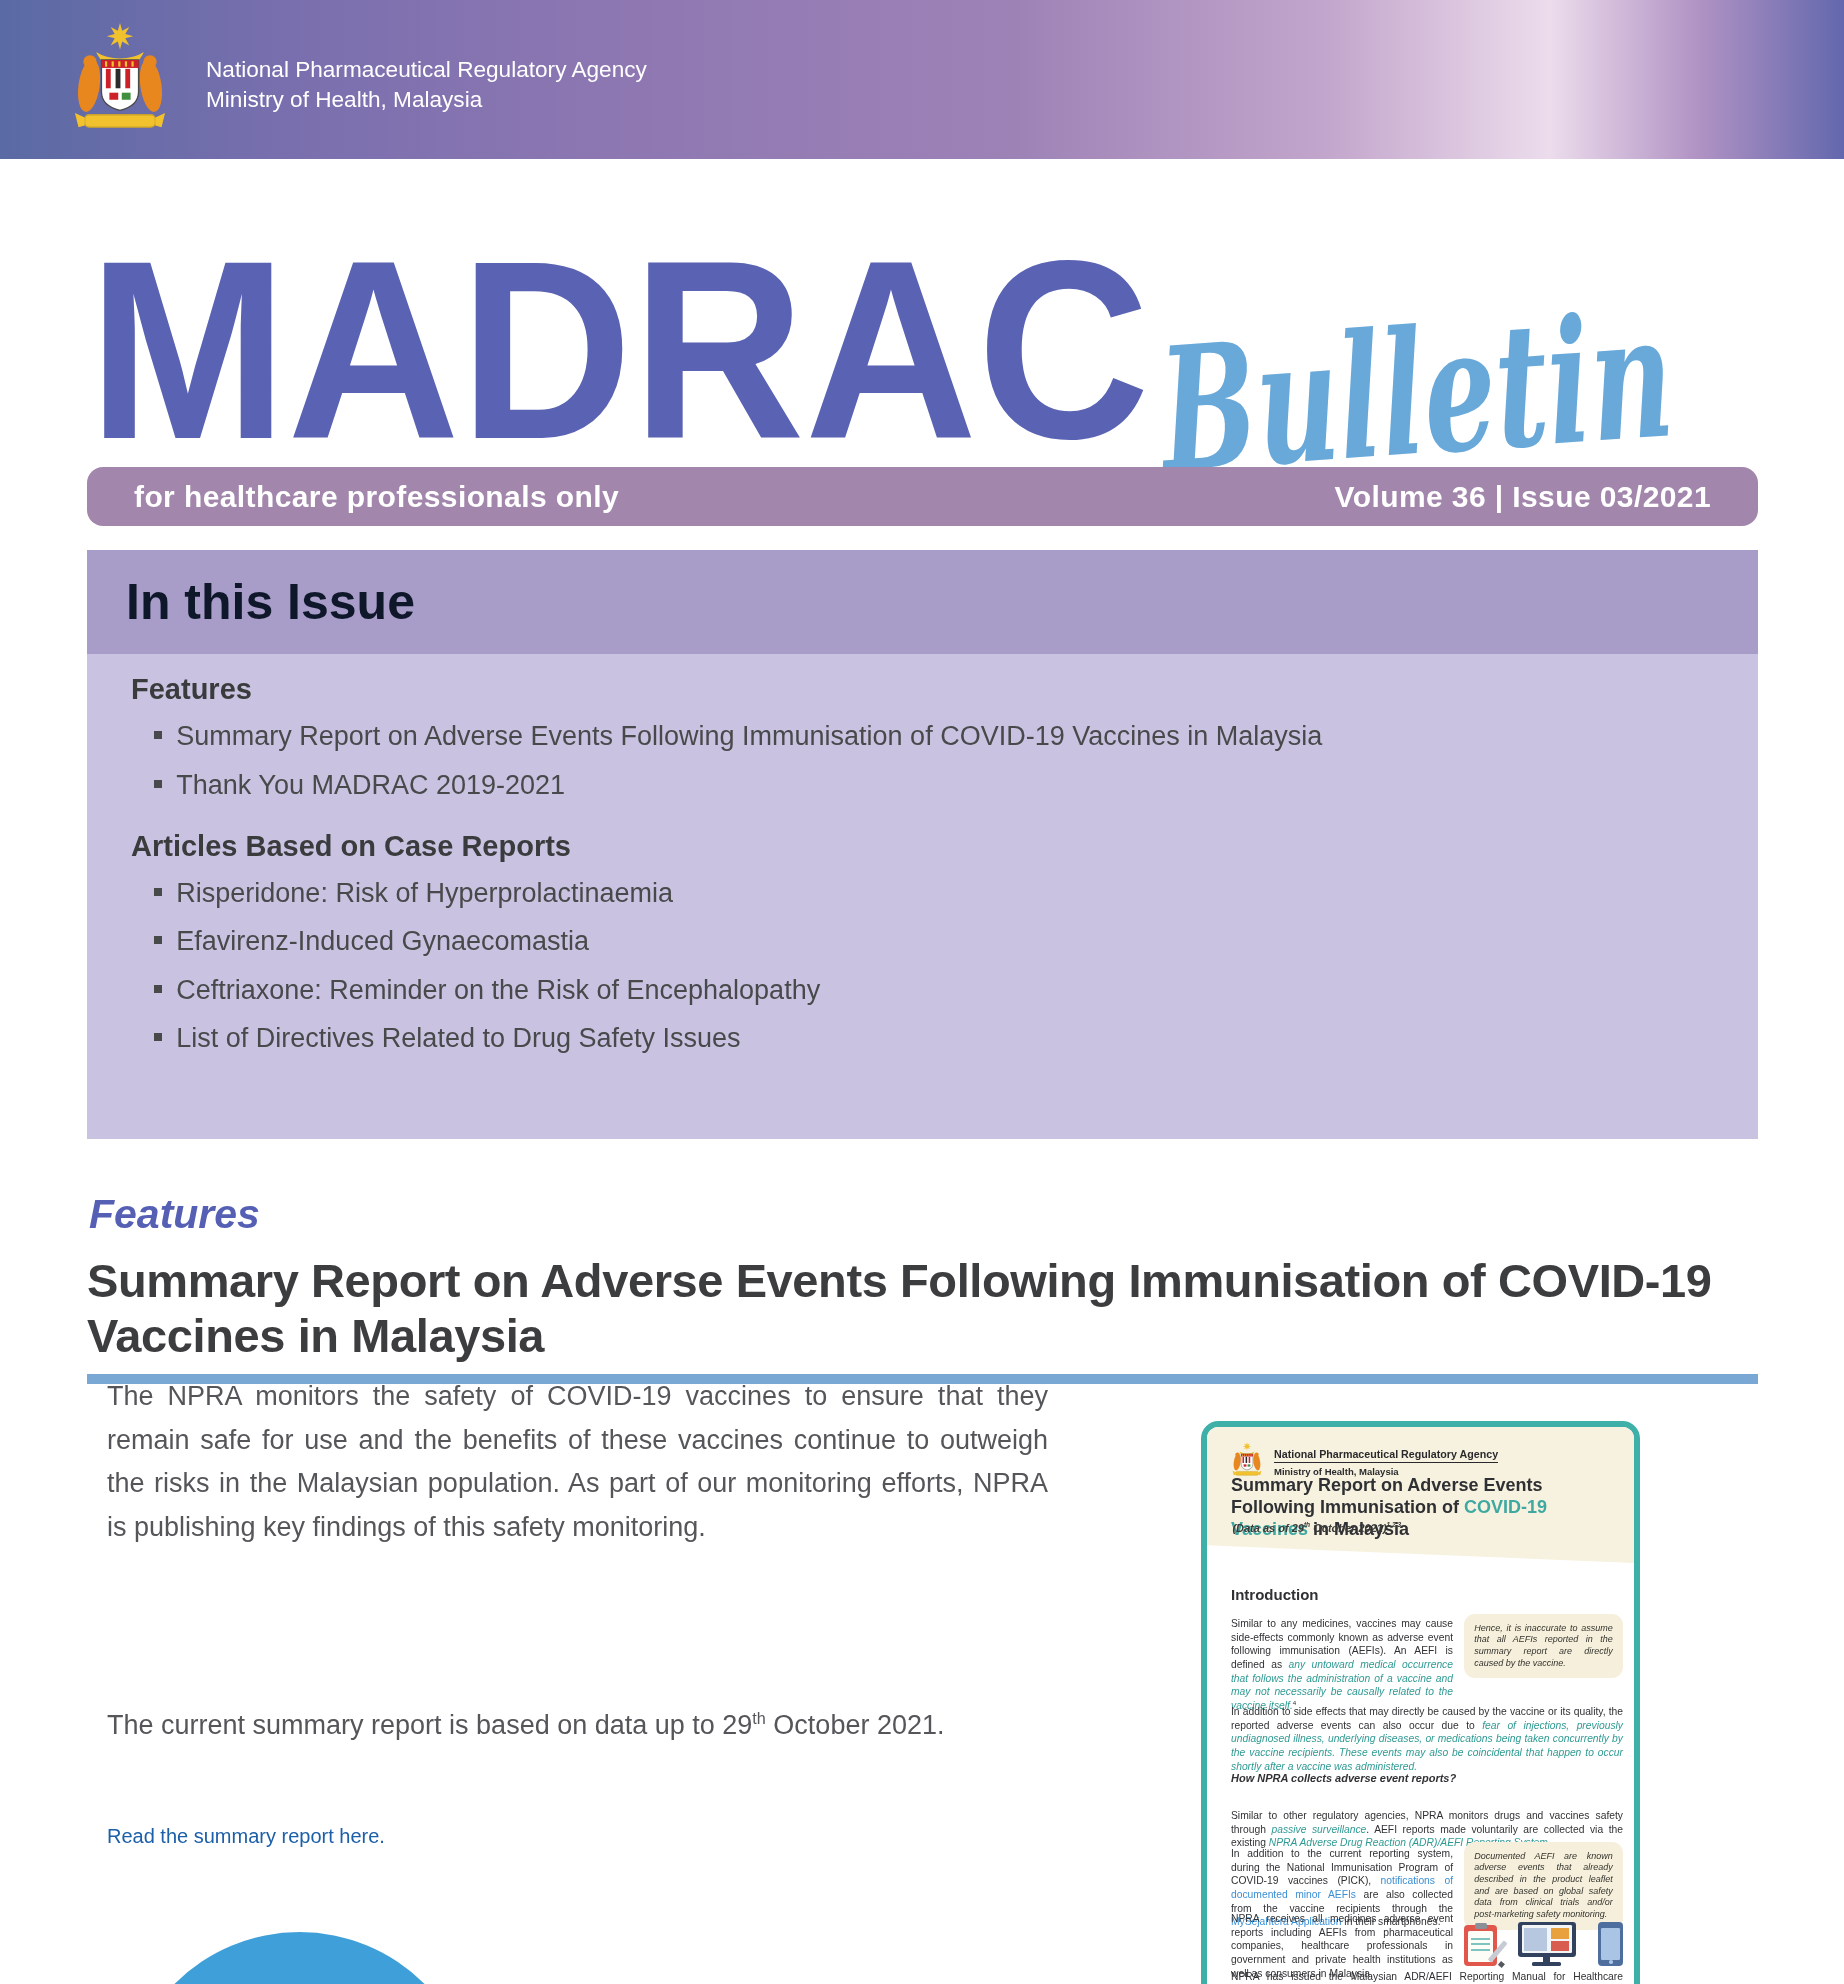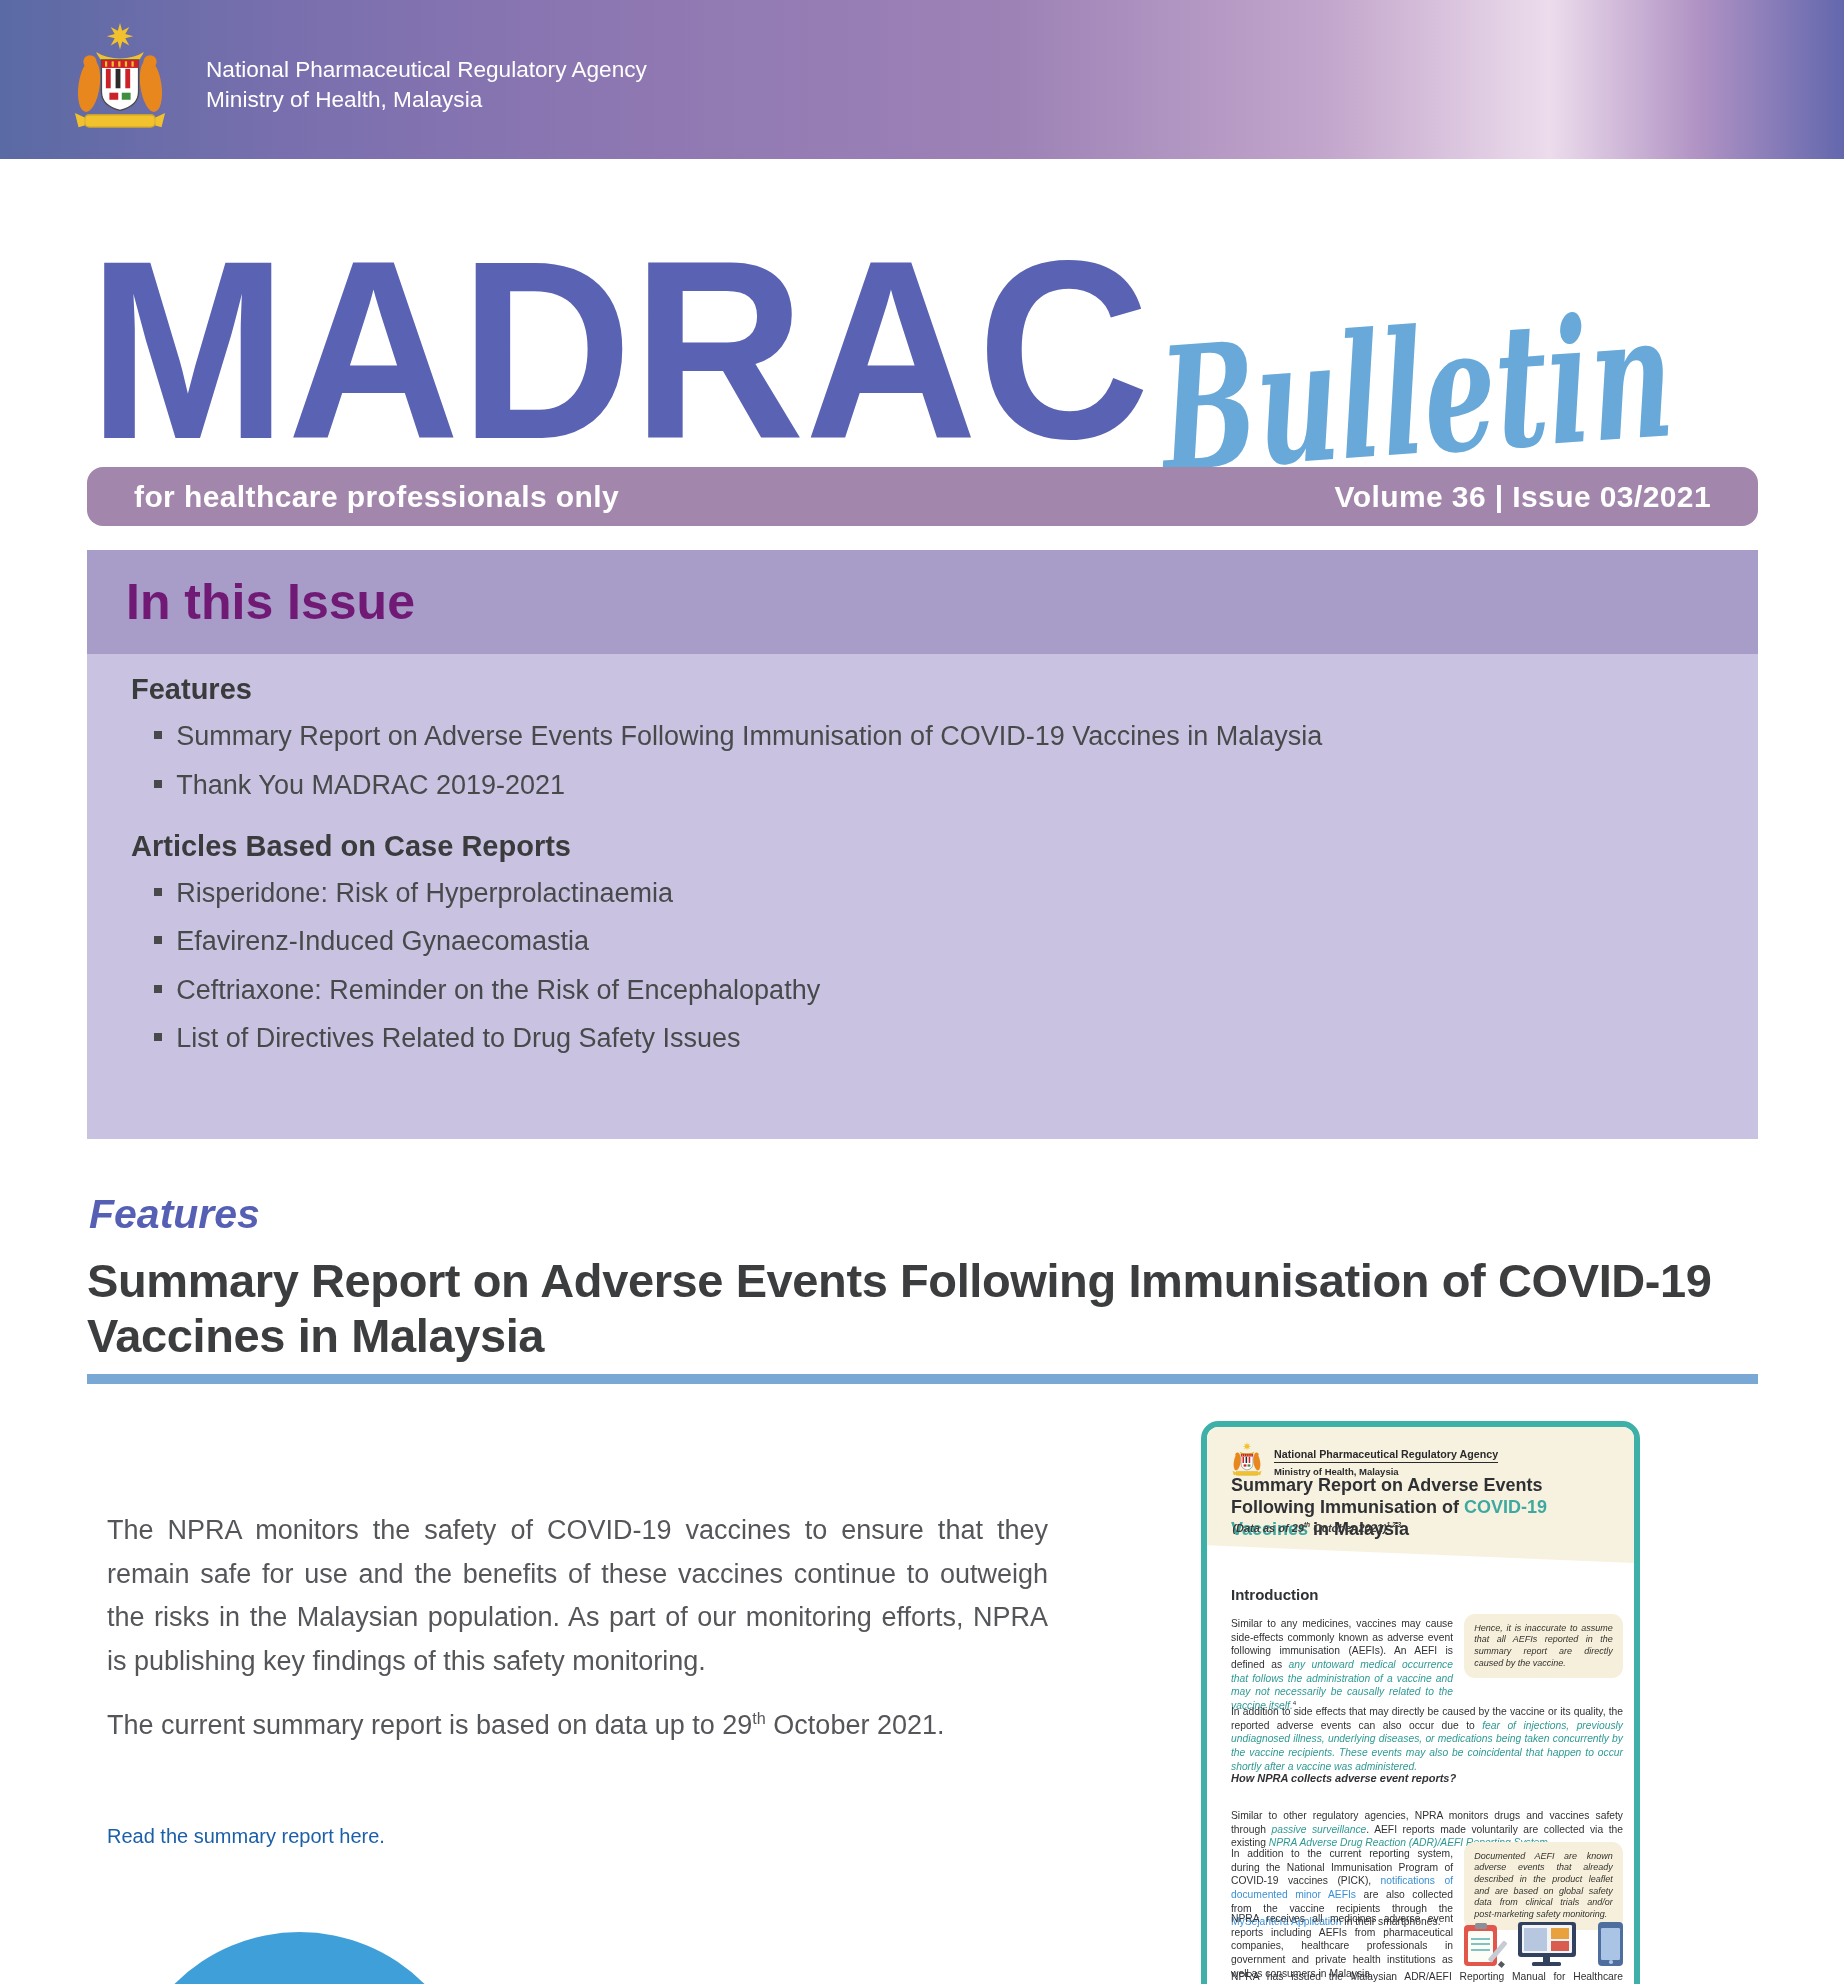--- a/index.html
+++ b/index.html
@@ -16,37 +16,37 @@
   
   .madrac-svg{position:absolute;left:87px;top:249px;}
   .bulletin-svg{position:absolute;left:1159px;top:246px;}
 
   .issue-bar{position:absolute;left:87px;top:467px;width:1671px;height:59px;
     display:flex;align-items:center;justify-content:space-between;box-sizing:border-box;
     padding:0 47px;color:#ffffff;font-size:30px;font-weight:700;letter-spacing:0.4px;}
 
   
   .toc-head{position:absolute;left:87px;top:550px;width:1671px;height:104px;}
-  .toc-head h2{margin:0;padding-left:39px;line-height:104px;font-size:50px;font-weight:700;color:#701a75;}
+  .toc-head h2{margin:0;padding-left:39px;line-height:104px;font-size:50px;font-weight:700;color:#0f172a;}
   .toc-body{position:absolute;left:87px;top:654px;width:1671px;height:485px;box-sizing:border-box;
     padding:19px 48px 0 44px;color:#48494b;}
   .toc-h{font-size:29px;font-weight:700;color:#3a3b3d;margin:0 0 15px 0;}
   .toc-h.later{margin-top:29px;}
   .toc-item{display:flex;align-items:flex-start;font-size:27px;margin:0 0 17.5px 23px;color:#48494b;}
   .toc-bullet{flex:0 0 auto;width:8px;height:8px;background:#48494b;margin:10.3px 14.3px 0 0;}
 
   
   .kicker{position:absolute;left:89px;top:1191px;font-size:41px;font-weight:700;font-style:italic;}
   .article-title{position:absolute;left:87px;top:1254px;width:1675px;margin:0;
     font-size:47px;line-height:1.17;font-weight:700;color:#3c3d3f;letter-spacing:-0.4px;}
   .title-rule{position:absolute;left:87px;top:1374px;width:1671px;height:9.5px;}
 
   .body-p{position:absolute;left:107px;width:941px;font-size:27px;line-height:1.62;
     color:#55565a;text-align:justify;margin:0;}
-  .p1{top:1509px;}
+  .p1{top:1375px;}
   .p2{top:1704px;text-align:left;}
   .p2 sup{font-size:60%;}
   .read-link{position:absolute;left:107px;top:1825px;font-size:20px;font-weight:400;text-decoration:none;cursor:pointer;}
 
   
   .thumb{position:absolute;left:1201px;top:1421px;width:439px;height:617px;box-sizing:border-box;
     border:6.4px solid #3fb0a8;border-radius:17.5px;background:#ffffff;overflow:hidden;cursor:pointer;}
   .t-cream{position:absolute;left:0;top:0;width:100%;height:136px;background:#f7f2e0;
     clip-path:polygon(0 0,100% 0,100% 100%,0 87%);}
   .t-logo{position:absolute;left:23px;top:14.3px;width:34px;height:38px;}

